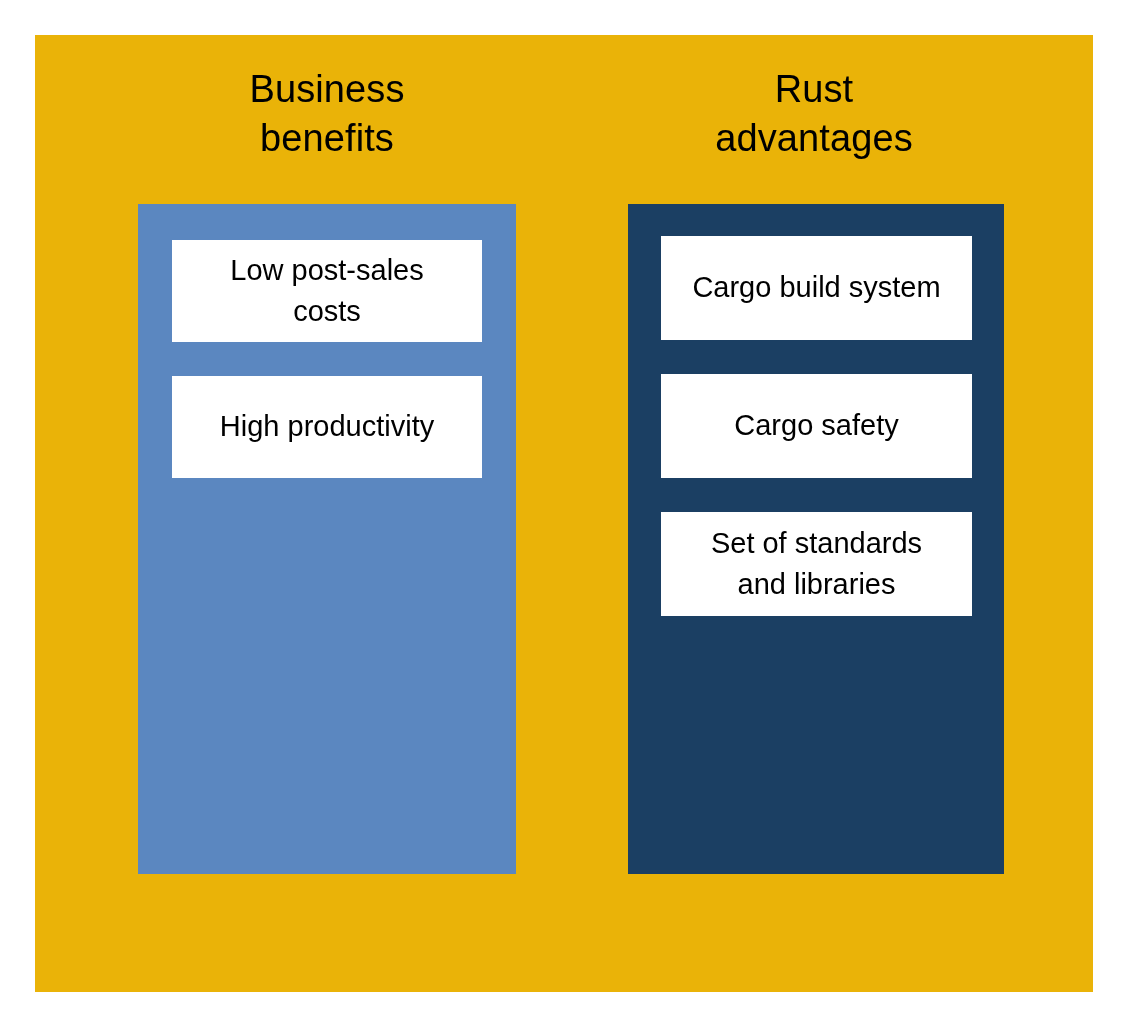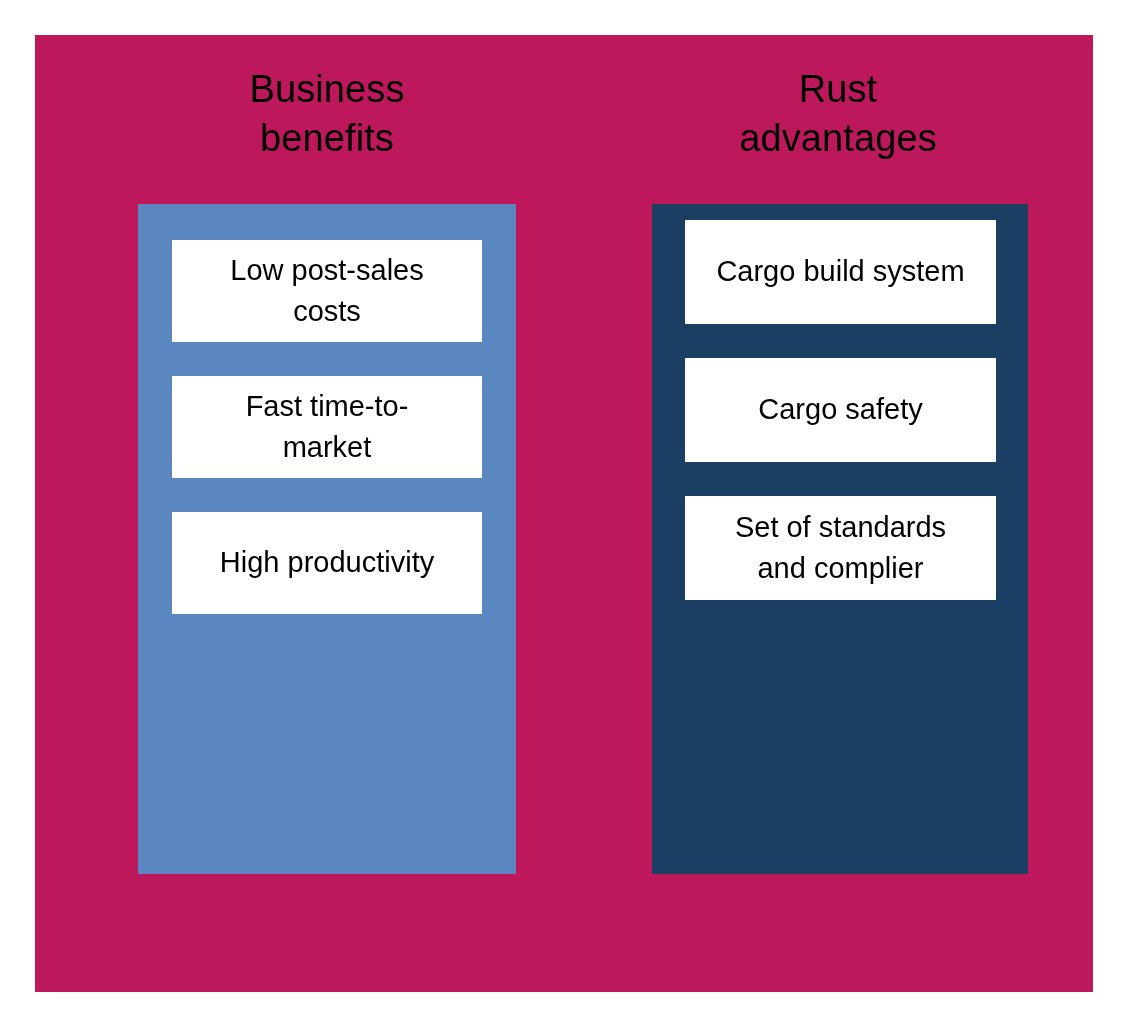--- a/index.html
+++ b/index.html
@@ -15,31 +15,31 @@
     overflow: hidden;
   }
 
   
   #slide-canvas {
     position: absolute;
     left: 35px;
     top: 35px;
     width: 1058px;
     height: 957px;
-    background: #be185d;
+    background: #eab308;
   }
 
   
   .column-group {
     position: absolute;
     top: 0;
     height: 100%;
   }
   #column-business { left: 103px;  width: 378px; }
-  #column-rust     { left: 593px;  width: 372px; margin-left: 24px; }
+  #column-rust     { left: 593px;  width: 372px; }
 
   
   .column-title {
     position: absolute;
     top: 30px;
     left: 0;
     width: 100%;
     text-align: center;
     font-size: 38px;
     line-height: 1.28;
@@ -58,21 +58,21 @@
   #panel-business {
     left: 0px;
     width: 378px;
     background: #5b87c0;
     padding: 36px 34px 0 34px;
   }
   #panel-rust {
     left: 0px;
     width: 376px;
     background: #1b3f63;
-    padding: 16px 32px 0 33px;
+    padding: 32px 32px 0 33px;
   }
 
   
   .card {
     background: #ffffff;
     box-sizing: border-box;
     display: flex;
     align-items: center;
     justify-content: center;
     text-align: center;
@@ -102,40 +102,38 @@
   <div class="column-group" id="column-business">
 
     <div class="column-title">Business
 benefits</div>
 
     <div class="panel" id="panel-business">
 
       <div class="card">Low post-sales
 costs</div>
 
-      <div class="card">Fast time-to-
-market</div>
 
       <div class="card">High productivity</div>
 
 
     </div>
   </div>
 
   <div class="column-group" id="column-rust">
 
     <div class="column-title">Rust
 advantages</div>
 
     <div class="panel" id="panel-rust">
 
       <div class="card">Cargo build system</div>
 
 
       <div class="card">Cargo safety</div>
 
       <div class="card">Set of standards
-and complier</div>
+and libraries</div>
 
     </div>
   </div>
 
 </div>
 
 </body></html>

